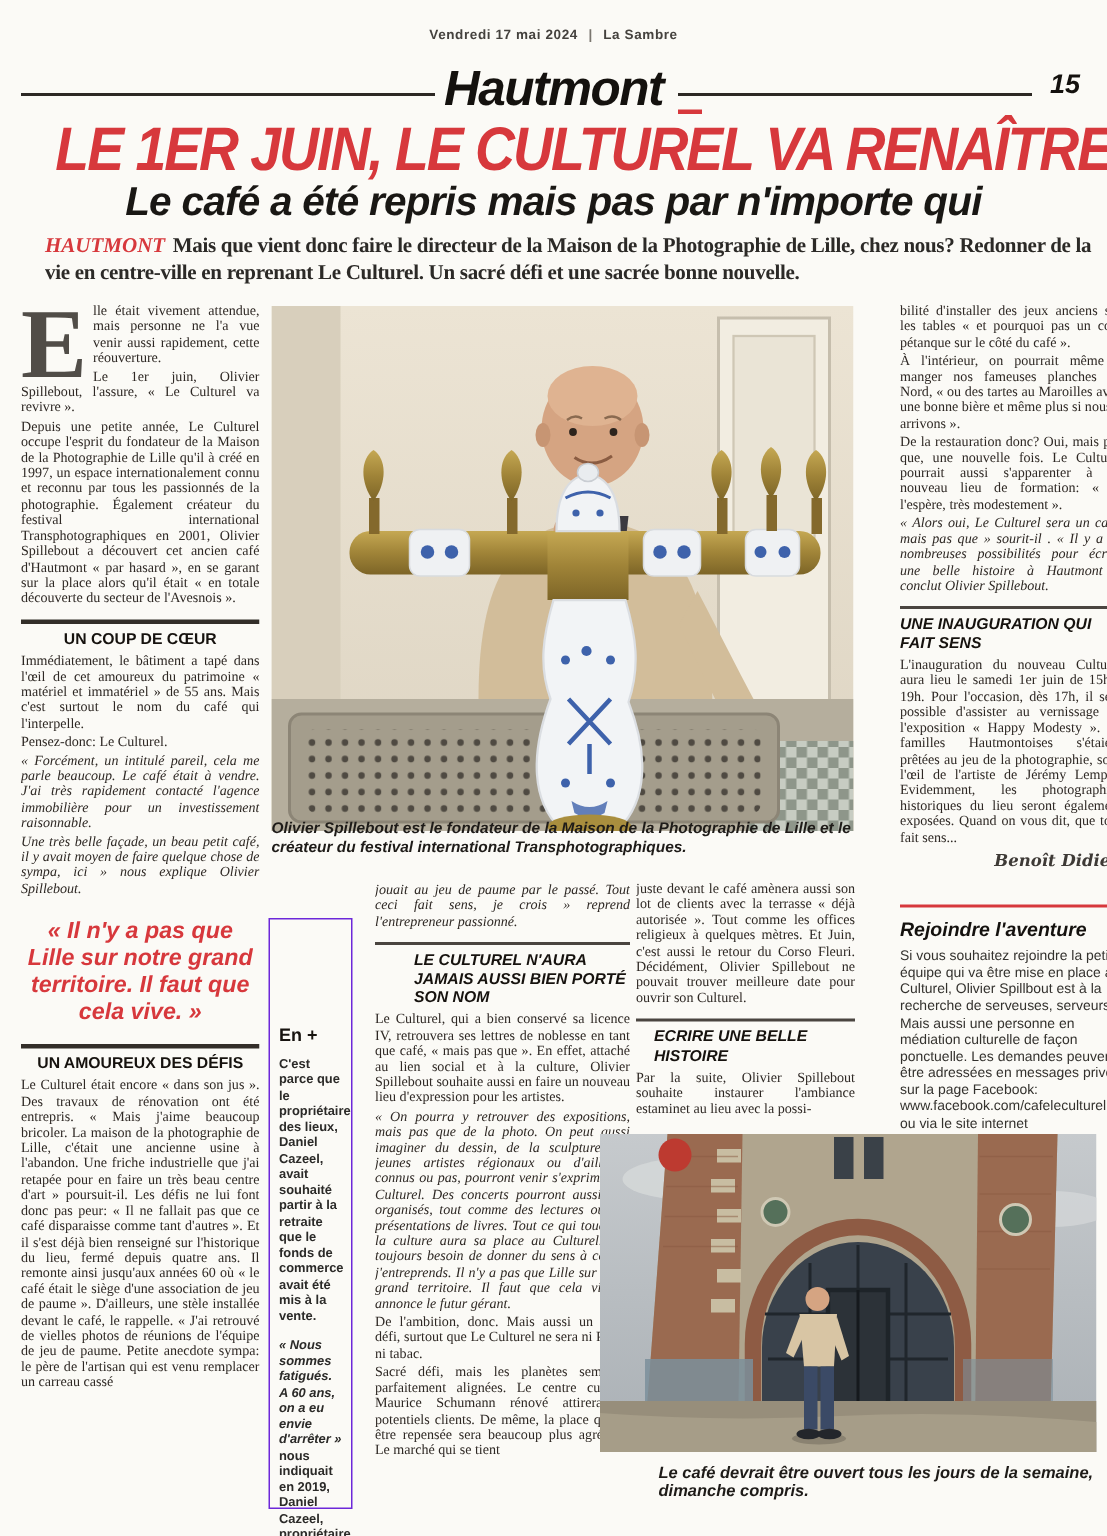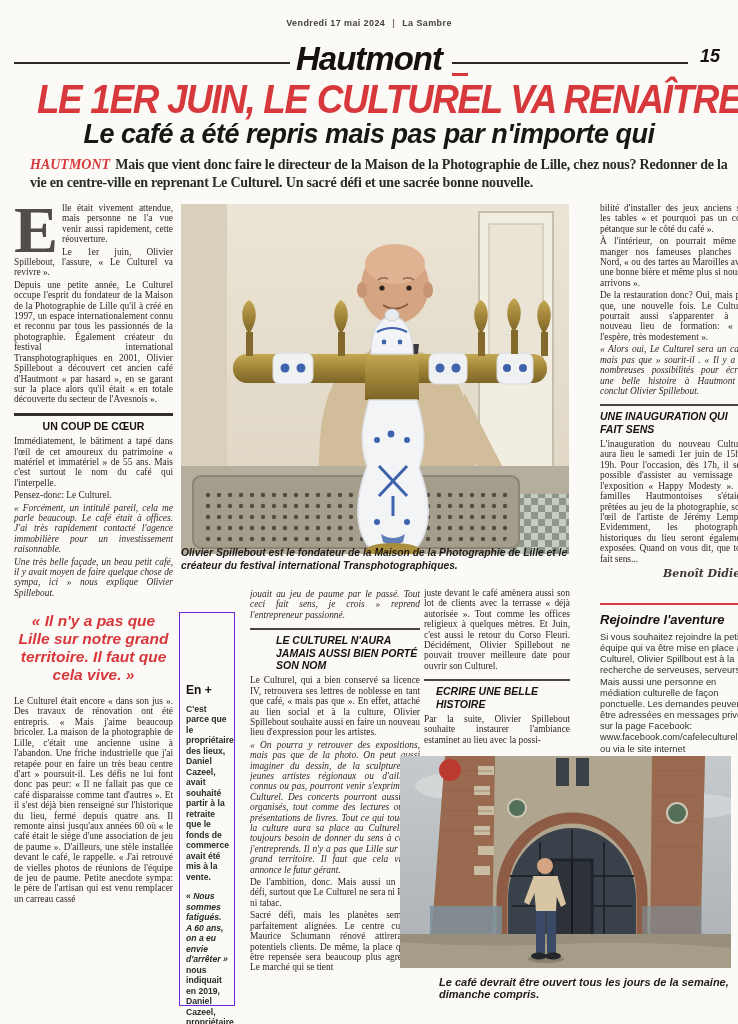--- a/index.html
+++ b/index.html
@@ -98,23 +98,24 @@
     <span class="label">HAUTMONT</span><span>Mais que vient donc faire le directeur de la Maison de la Photographie de Lille, chez nous? Redonner de la vie en centre-ville en reprenant Le Culturel. Un sacré défi et une sacrée bonne nouvelle.</span>
   </div>
 
   <div class="abs bodycol col1">
     <p><span class="dropcap">E</span><span>lle était vivement attendue, mais personne ne l'a vue venir aussi rapidement, cette réouverture.</span></p>
     <p>Le 1er juin, Olivier Spillebout, l'assure, « Le Culturel va revivre ».</p>
     <p>Depuis une petite année, Le Culturel occupe l'esprit du fondateur de la Maison de la Photographie de Lille qu'il à créé en 1997, un espace internationalement connu et reconnu par tous les passionnés de la photographie. Également créateur du festival international Transphotographiques en 2001, Olivier Spillebout a découvert cet ancien café d'Hautmont « par hasard », en se garant sur la place alors qu'il était « en totale découverte du secteur de l'Avesnois ».</p>
     <div class="shead">UN COUP DE CŒUR</div>
     <p>Immédiatement, le bâtiment a tapé dans l'œil de cet amoureux du patrimoine « matériel et immatériel » de 55 ans. Mais c'est surtout le nom du café qui l'interpelle.</p>
     <p>Pensez-donc: Le Culturel.</p>
-    <p class="it">« Forcément, un intitulé pareil, cela me parle beaucoup. Le café était à offices. J'ai très rapidement contacté l'agence immobilière pour un investissement raisonnable.</p>
+    <p class="it">« Forcément, un intitulé pareil, cela me parle beaucoup. Le café était à vendre. J'ai très rapidement contacté l'agence immobilière pour un investissement raisonnable.</p>
     <p class="it">Une très belle façade, un beau petit café, il y avait moyen de faire quelque chose de sympa, ici » nous explique Olivier Spillebout.</p>
     <div class="pullquote">« Il n'y a pas que Lille sur notre grand territoire. Il faut que cela vive. »</div>
+    <div class="shead">UN AMOUREUX DES DÉFIS</div>
     <p>Le Culturel était encore « dans son jus ». Des travaux de rénovation ont été entrepris. « Mais j'aime beaucoup bricoler. La maison de la photographie de Lille, c'était une ancienne usine à l'abandon. Une friche industrielle que j'ai retapée pour en faire un très beau centre d'art » poursuit-il. Les défis ne lui font donc pas peur: « Il ne fallait pas que ce café disparaisse comme tant d'autres ». Et il s'est déjà bien renseigné sur l'historique du lieu, fermé depuis quatre ans. Il remonte ainsi jusqu'aux années 60 où « le café était le siège d'une association de jeu de paume ». D'ailleurs, une stèle installée devant le café, le rappelle. « J'ai retrouvé de vielles photos de réunions de l'équipe de jeu de paume. Petite anecdote sympa: le père de l'artisan qui est venu remplacer un carreau cassé</p>
   </div>
 
   <div class="abs photo-main">
     <svg width="388" height="350" viewBox="0 0 388 350">
       <defs>
         <linearGradient id="wall" x1="0" y1="0" x2="0" y2="1">
           <stop offset="0" stop-color="#ece4d4"></stop>
             <stop offset="1" stop-color="#ddd4c2"></stop>
         </linearGradient>

